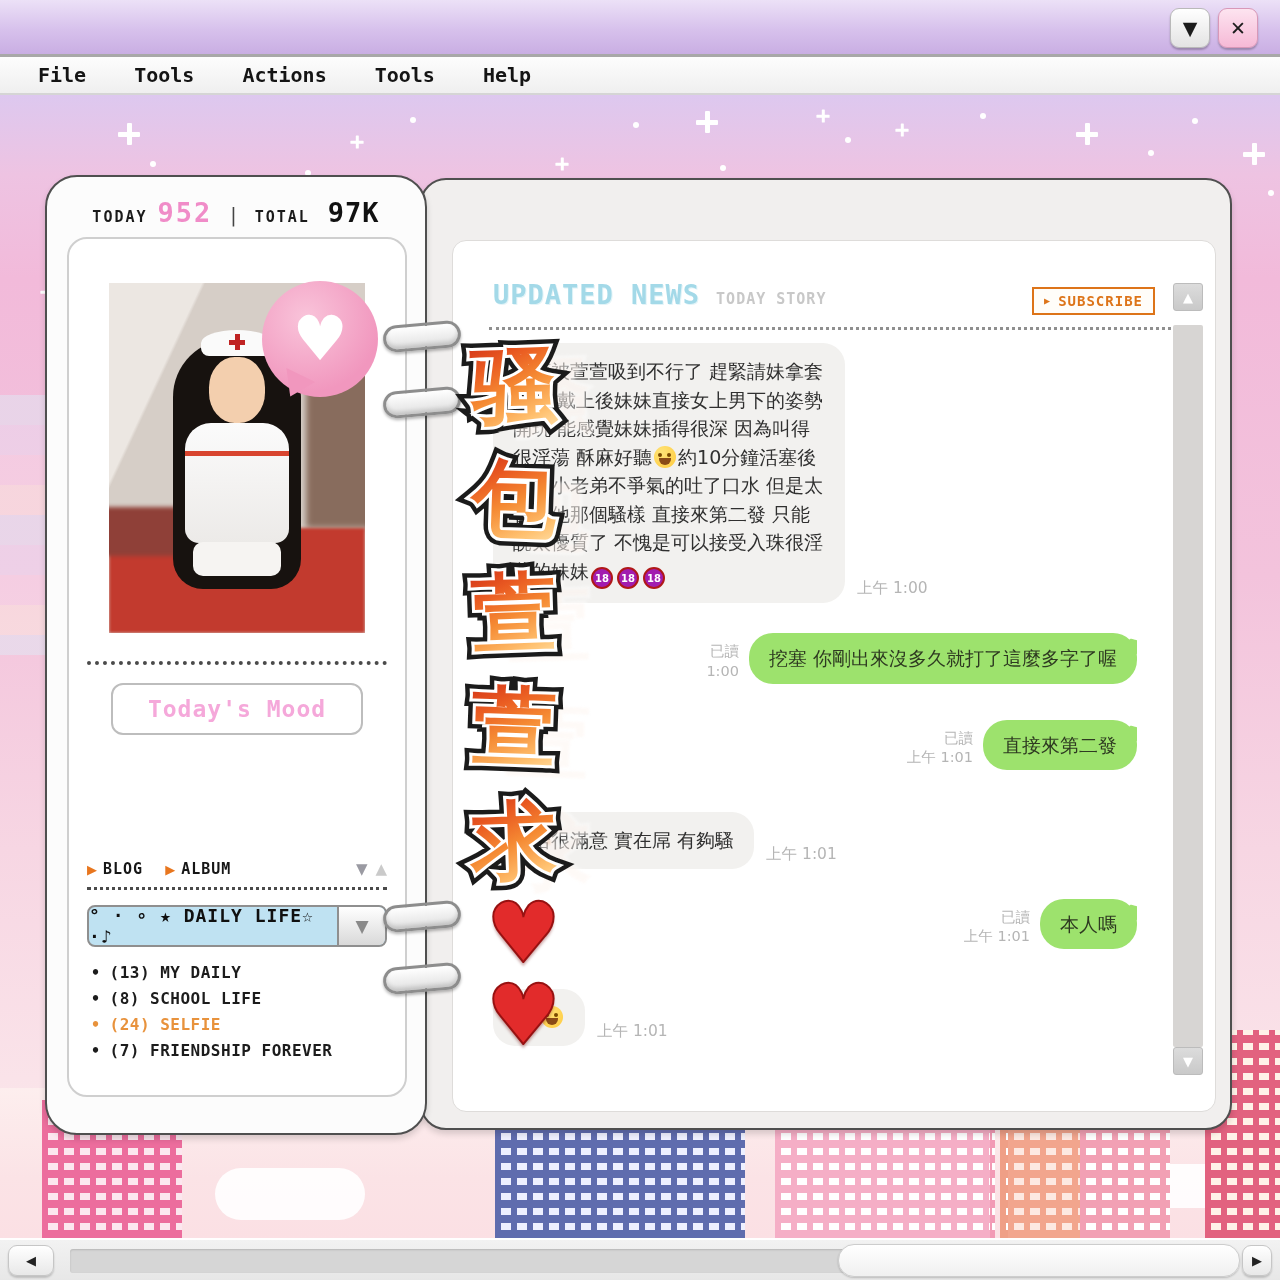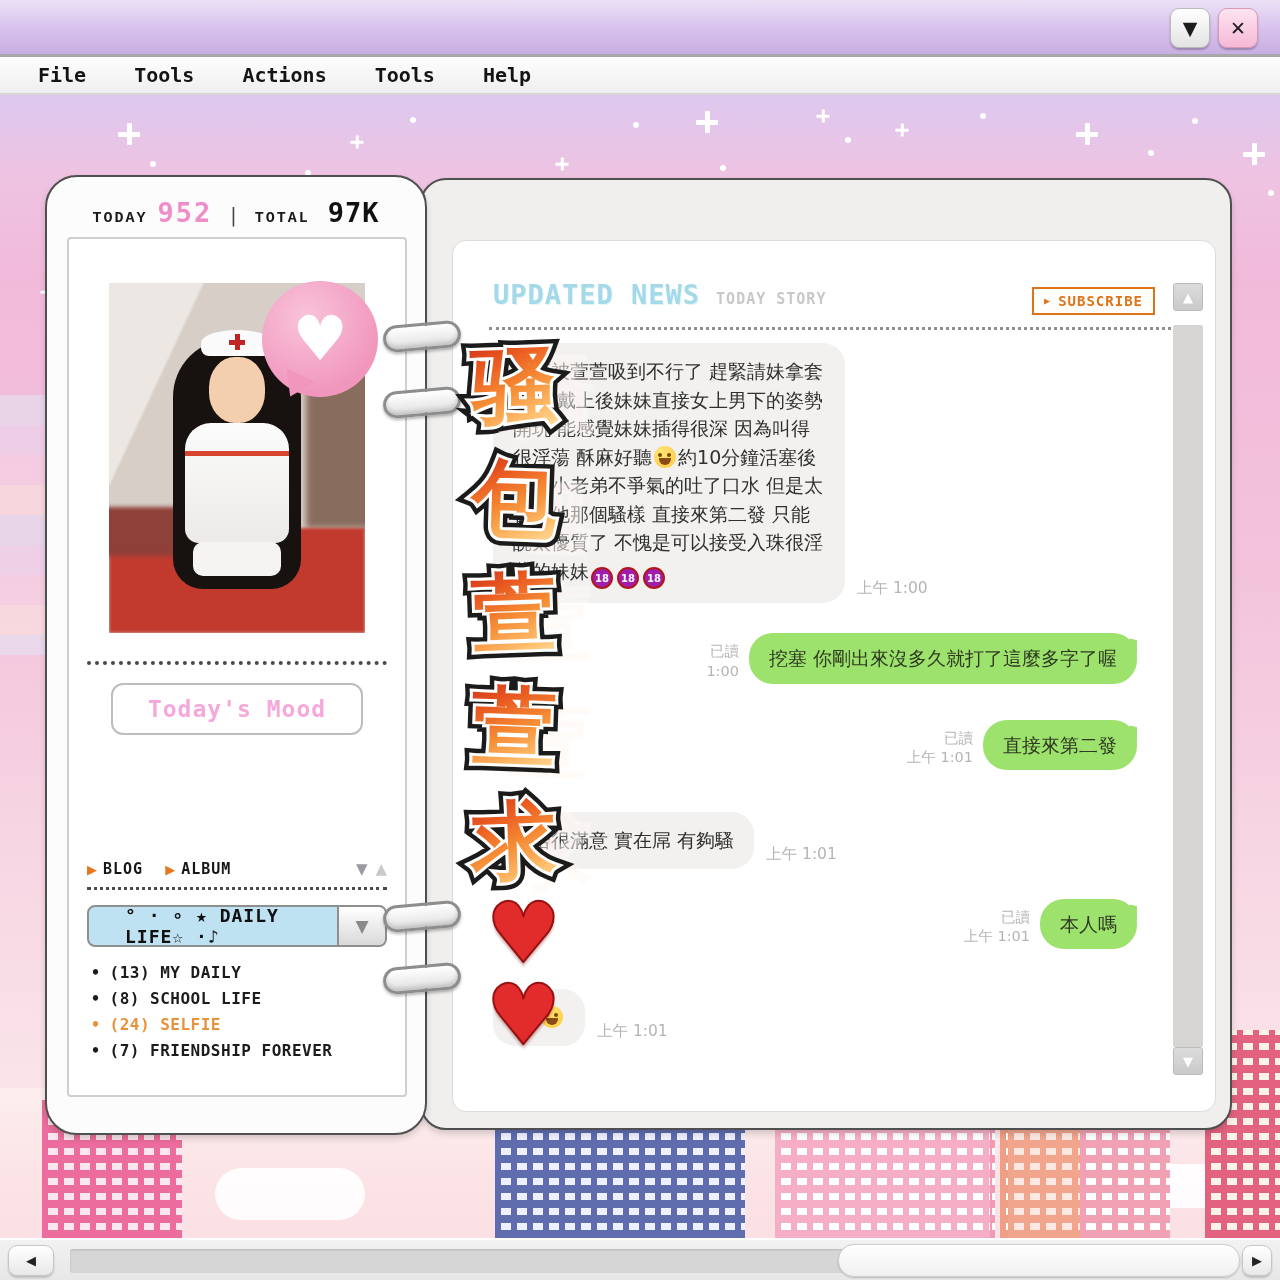--- a/index.html
+++ b/index.html
@@ -55,26 +55,26 @@
   .bld .cap{position:absolute;left:12%;top:-26px;width:45%;height:26px;background:var(--c);filter:brightness(.92);}
   .bld .ant{position:absolute;left:6%;top:-54px;width:12%;height:54px;background:var(--c);filter:brightness(.9);}
 
   
   .page{position:absolute;border:2px solid #4f4f4f;box-shadow:0 4px 6px rgba(0,0,0,.15);}
   #page-right{left:420px;top:83px;width:812px;height:952px;border-radius:26px;background:#f1efee;}
   #page-left{left:45px;top:80px;width:382px;height:960px;border-radius:32px;background:#fcfcfc;}
 
   
   #stats{position:absolute;left:0;top:20px;width:100%;display:flex;align-items:baseline;justify-content:center;}
-  .stat-label{font-size:15px;letter-spacing:2px;color:#1a1a1a;font-family:Liberation Mono, monospace;}
+  .stat-label{font-size:15px;letter-spacing:2px;color:#1a1a1a;}
   #stat-today-val{font-size:27px;color:#f08cc8;margin:0 18px 0 10px;letter-spacing:2px;}
   #stat-sep{font-size:19px;color:#444;margin-right:18px;}
   #stat-total-val{font-size:27px;color:#111;margin-left:18px;letter-spacing:1px;}
   #inner-card{position:absolute;left:20px;top:60px;right:18px;bottom:36px;
-    background:#fff;border:2px solid #cfcfcf;border-radius:4px;}
+    background:#fff;border:2px solid #cfcfcf;border-radius:20px;}
 
   #photo{position:relative;margin:44px auto 0;width:256px;height:350px;overflow:hidden;background:#d6cec7;}
   .ph-wall{position:absolute;left:0;top:0;width:100%;height:62%;
     background:linear-gradient(115deg,#ece7e2 0 26%,#d6cec7 27%),#d6cec7;filter:blur(.5px);}
   .ph-door{position:absolute;right:-8px;top:18%;width:26%;height:52%;background:#6f4c3a;opacity:.75;filter:blur(3px);}
   .ph-bed{position:absolute;left:0;bottom:0;width:100%;height:30%;background:#c23a2e;filter:blur(1.5px);}
   .ph-pillow{position:absolute;left:-10px;bottom:22%;width:34%;height:14%;background:#8f4038;border-radius:8px;filter:blur(2px);}
   .ph-hair{position:absolute;left:50%;top:16%;width:128px;height:250px;margin-left:-64px;
     background:#17120f;border-radius:58px 58px 30px 30px;filter:blur(.4px);}
   .ph-face{position:absolute;left:50%;top:21%;width:56px;height:66px;margin-left:-28px;
@@ -108,21 +108,21 @@
   .nav-link{display:flex;align-items:center;margin-right:22px;}
   .nav-play{color:#e8761e;font-size:13px;margin-right:6px;}
   .nav-label{font-size:15px;letter-spacing:1px;color:#161616;}
   #nav-carets{margin-left:auto;display:flex;gap:8px;align-items:center;}
   #caret-down-grey{color:#9a9aa2;font-size:15px;}
   #caret-up-grey{color:#cacaca;font-size:15px;}
   #nav-divider{border-top:3px dotted #4a4a4a;margin:9px 0 15px;}
   #dropdown{height:42px;display:flex;align-items:stretch;border:2px solid #8f8f8f;border-radius:8px;
     background:#bfe2f2;overflow:hidden;}
   #dropdown-value{flex:1;display:flex;align-items:center;justify-content:center;
-    font-size:18px;color:#101010;letter-spacing:1px;padding-left:36px;}
+    font-size:18px;color:#101010;letter-spacing:1px;}
   #dropdown-btn{width:48px;border-left:2px solid #8f8f8f;border-radius:0 6px 6px 0;
     background:linear-gradient(180deg,#ffffff,#d9d9d9);display:flex;align-items:center;justify-content:center;
     color:#8a8a8a;font-size:17px;}
   #cat-list{margin-top:16px;}
   .cat-item{display:flex;align-items:baseline;font-size:16px;letter-spacing:.5px;
     color:#1c1c1c;margin-bottom:7px;}
   .cat-item .cat-bullet{font-size:15px;margin:0 9px 0 4px;}
   .cat-item.active{color:#e8923c;}
 
   

